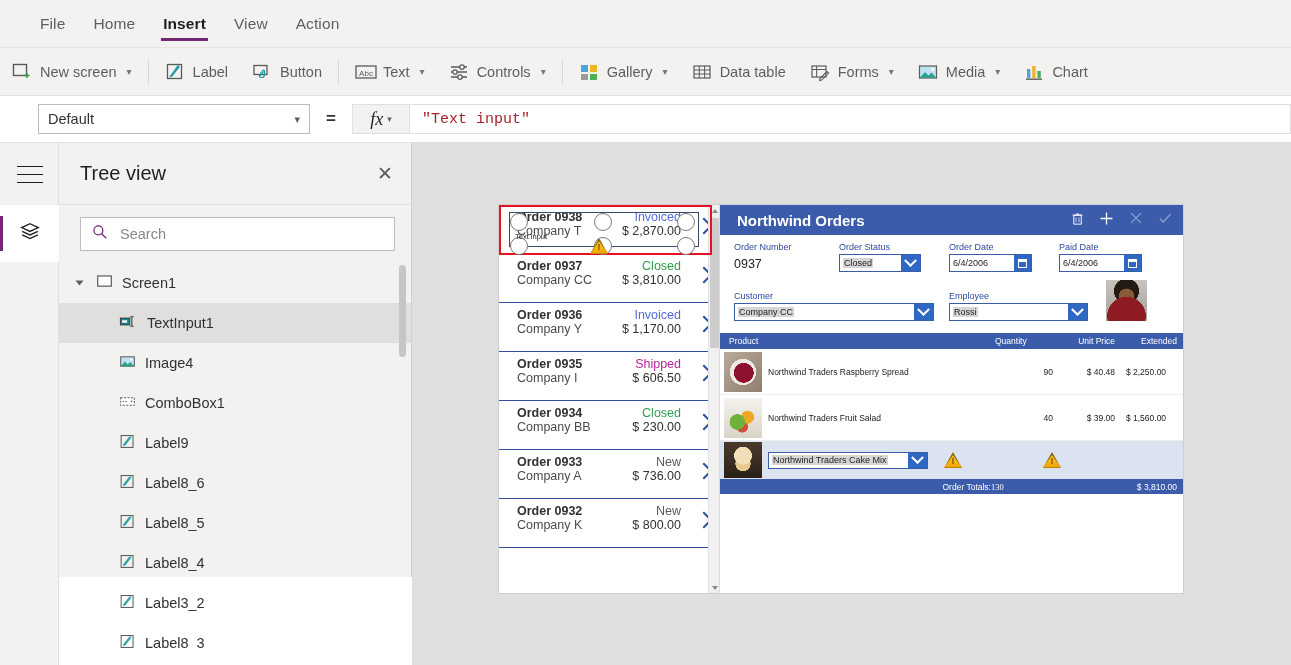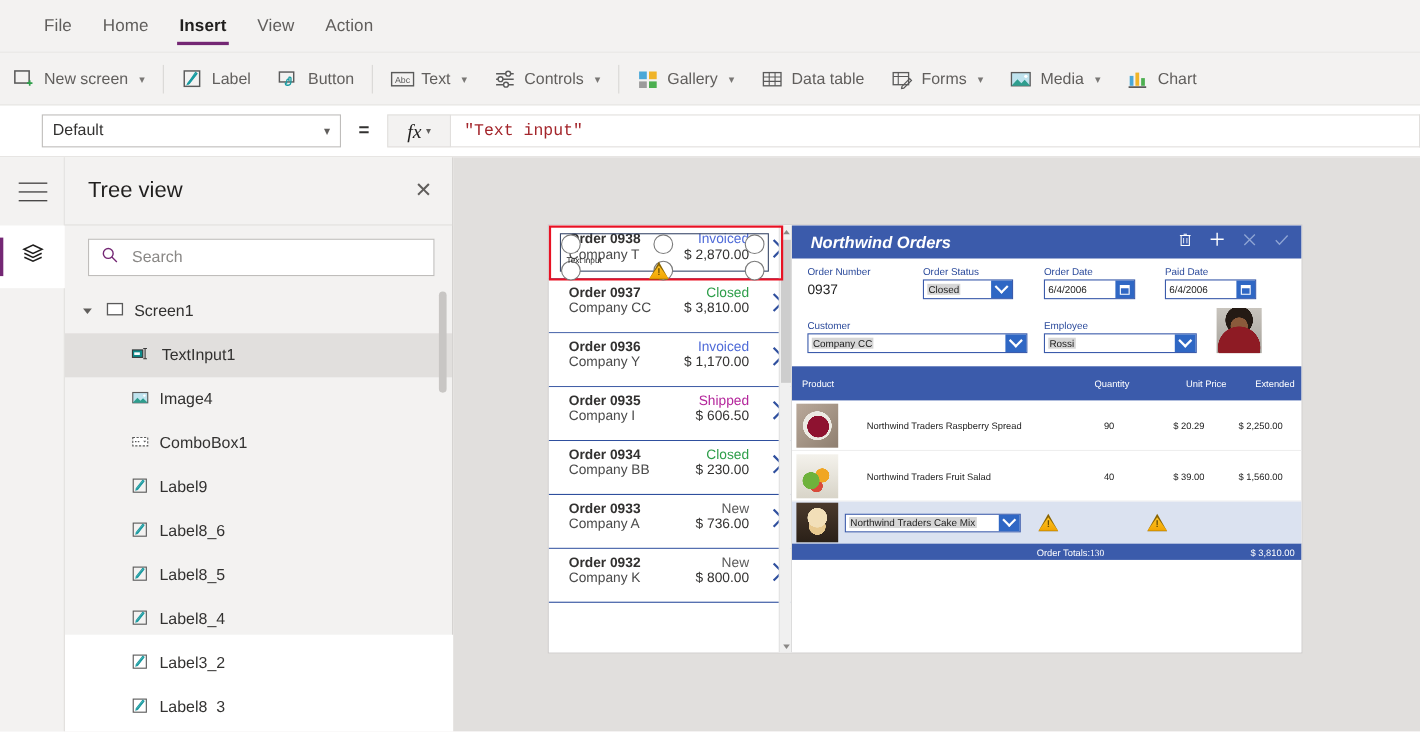--- a/index.html
+++ b/index.html
@@ -177,21 +177,21 @@
     border-left:3px solid transparent; border-right:3px solid transparent;
   }
   .gal-arrow.up::after { border-bottom:4px solid #8a8886; }
   .gal-arrow.dn::after { border-top:4px solid #8a8886; }
   .gal-thumb { position:absolute; left:1px; top:13px; width:9px; height:130px; background:#cdcdcd; }
 
   
   .detail { flex:1; background:#fff; position:relative; }
   .det-hd {
     height:30px; background:#3b5bab; display:flex; align-items:center;
-    justify-content:space-between; padding:0 10px 0 17px;font-style:italic;
+    justify-content:space-between; padding:0 10px 0 17px;
   }
   .det-title { color:#fff; font-size:15px; font-weight:bold; }
   .det-icons { display:flex; align-items:center; gap:13px; }
   .det-icons .i { cursor:pointer; }
 
   .formarea { padding:7px 14px 0 14px; }
   .frow { display:flex; gap:0; }
   .fld { margin-bottom:8px; }
   .flab { font-size:9px; color:#2b4a9b; margin-bottom:2px; display:block; }
   .fval { font-size:12.5px; color:#222;margin-top:26px; }
@@ -219,30 +219,30 @@
   .emp-photo {
     width:41px; height:41px; background:
       radial-gradient(circle at 50% 88%, #8e1b24 0 46%, transparent 47%),
       radial-gradient(circle at 50% 40%, #8a5a3b 0 24%, transparent 25%),
       radial-gradient(circle at 50% 27%, #241a14 0 34%, transparent 35%),
       linear-gradient(#c8c4bd, #a6a29b);
     background-size:cover;
   }
 
   .prod-hd {
-    height:31px; background:#3b5bab; display:flex; align-items:center;
+    height:16px; background:#3b5bab; display:flex; align-items:center;
     color:#fff; font-size:8.5px; padding:0 6px 0 9px;
   }
   .prod-hd .c1 { flex:1; }
   .prod-hd .c2 { width:58px; text-align:left; }
   .prod-hd .c3 { width:62px; text-align:right; }
   .prod-hd .c4 { width:62px; text-align:right; }
   .prow {
     height:46px; display:flex; align-items:center; padding:0 6px 0 4px;
-    border-bottom:1px solid #eee; font-size:8.5px; color:#222;gap:20px;
+    border-bottom:1px solid #eee; font-size:8.5px; color:#222;
   }
   .prow .thumb { width:38px; height:40px; flex:0 0 38px; }
   .prow .pname { flex:1; padding-left:6px; }
   .prow .c2 { width:58px; text-align:right; }
   .prow .c3 { width:62px; text-align:right; }
   .prow .c4 { width:62px; text-align:center; }
   .thumb.raspberry {
     background:
       radial-gradient(circle at 52% 52%, #8e1230 0 34%, transparent 35%),
       radial-gradient(circle at 50% 50%, #eceae3 0 47%, transparent 48%),
@@ -817,21 +817,21 @@
             <span class="c1">Product</span>
             <span class="c2">Quantity</span>
             <span class="c3">Unit Price</span>
             <span class="c4">Extended</span>
           </div>
 
           <div class="prow">
             <span class="thumb raspberry"></span>
             <span class="pname">Northwind Traders Raspberry Spread</span>
             <span class="c2">90</span>
-            <span class="c3">$ 20.29</span>
+            <span class="c3">$ 40.48</span>
             <span class="c4">$ 2,250.00</span>
           </div>
 
           <div class="prow">
             <span class="thumb salad"></span>
             <span class="pname">Northwind Traders Fruit Salad</span>
             <span class="c2">40</span>
             <span class="c3">$ 39.00</span>
             <span class="c4">$ 1,560.00</span>
           </div>

